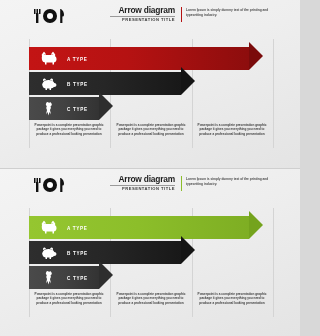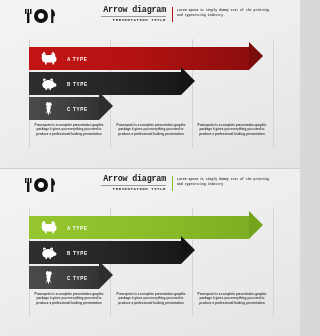--- a/index.html
+++ b/index.html
@@ -14,21 +14,21 @@
   .slide {
     position:relative;
     width:300px;
     height:168px;
     background:linear-gradient(160deg,#f4f4f4 0%,#eeeeee 45%,#e4e4e4 100%);
     overflow:hidden;
   }
   .slide.bottom { border-top:1px solid #cfcfcf; }
 
   
-  .header { position:absolute; top:4px; left:0; width:300px; height:22px;font-family:Liberation Mono, monospace; }
+  .header { position:absolute; top:4px; left:9px; width:300px; height:22px; }
 
   .logo { position:absolute; left:22px; top:4px; width:40px; height:16px; }
   .logo svg { display:block; }
 
   .title-block { position:absolute; left:101px; top:2px; width:65px; text-align:right; }
   .title-main {
     font-size:8.4px; font-weight:bold; color:#1d1d1d;
     letter-spacing:-0.2px; line-height:9px; white-space:nowrap;
   }
   .title-sub {

